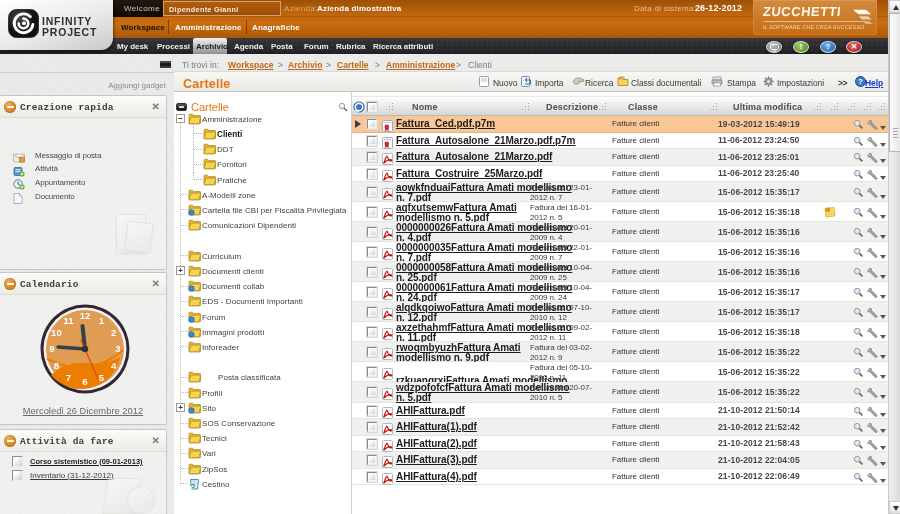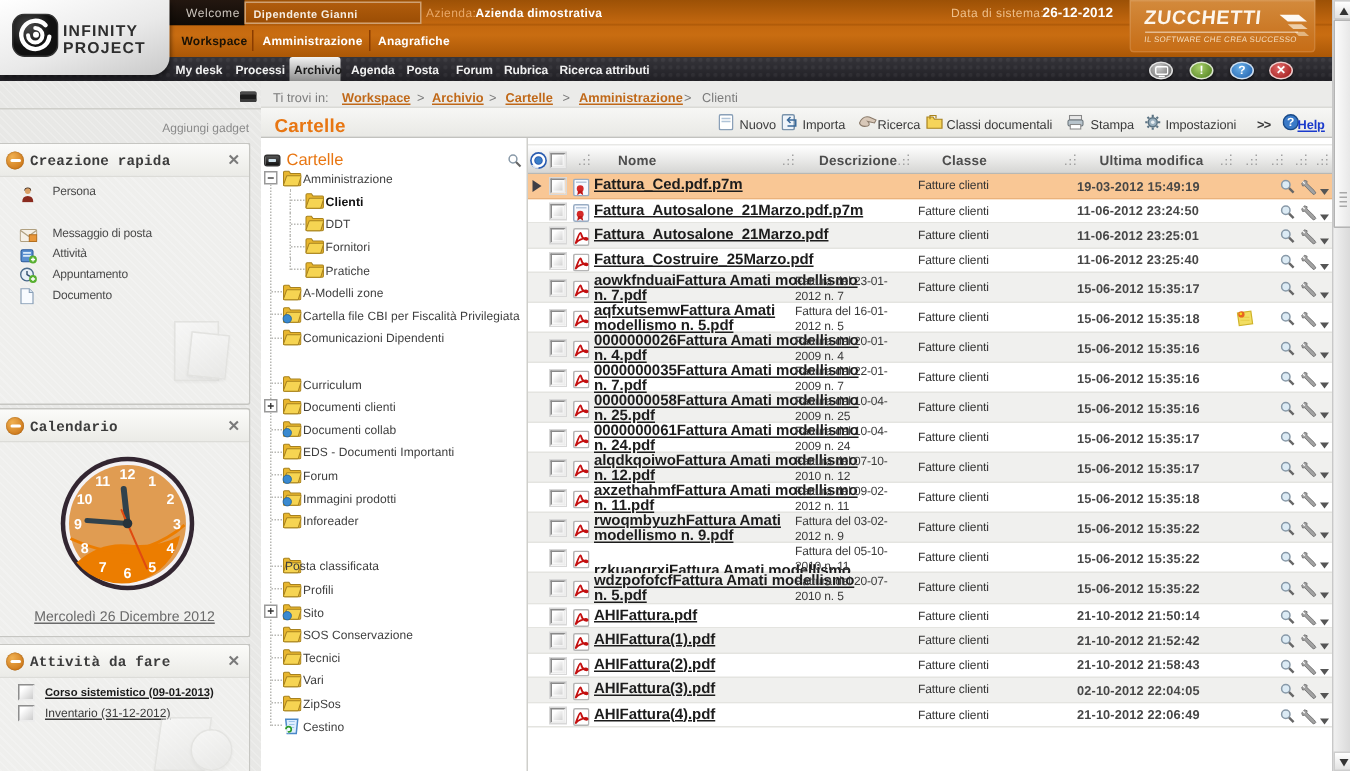--- a/index.html
+++ b/index.html
@@ -193,28 +193,20 @@
 <div id="side">
   <div id="sidetop">
         <i id="dockic"></i>
       </div>
   <span id="addgad">Aggiungi gadget</span>
   <div class="panel" id="p1">
     <div class="phead">
           <i class="ocirc"></i>
           <span class="ttl">Creazione rapida</span>
           <span class="xbt">✕</span>
-        </div>
-    <div class="qitem" style="top:25.8px">
-          <span class="qic"><svg width="11" height="11" viewBox="0 0 11 11">
-              <path d="M3.2 3.2 Q3.2 1 5.5 1 Q7.8 1 7.8 3.2 Z" fill="#3a2a1e"></path>
-              <circle cx="5.5" cy="3.4" r="1.9" fill="#d9a066"></circle>
-              <path d="M1.8 10.8 Q1.8 6.6 5.5 6.6 Q9.2 6.6 9.2 10.8 Z" fill="#8a2a1e"></path>
-            </svg></span>
-          <span class="ql">Persona</span>
         </div>
 <div class="qitem" style="top:53.1px">
           <span class="qic"><svg width="12" height="10" viewBox="0 0 12 10">
               <rect x="0.5" y="1" width="11" height="8" rx="1" fill="#f5f0e6" stroke="#b0a080" stroke-width="0.7"></rect>
               <path d="M0.5 1.5 L6 5.5 L11.5 1.5" fill="none" stroke="#b0a080" stroke-width="0.8"></path>
               <rect x="6.5" y="4.5" width="5" height="4.5" fill="#e8973a" stroke="#b06a1a" stroke-width="0.6"></rect>
             </svg></span>
           <span class="ql">Messaggio di posta</span>
         </div>
 <div class="qitem" style="top:66.8px">
@@ -502,21 +494,21 @@
             <path d="M1 10.3 L3 4.6 Q3.1 4.1 3.7 4.1 L12.2 4.1 Q12.9 4.1 12.7 4.8 L11 10.2 Q10.8 10.8 10.2 10.8 L1.8 10.8 Q1 10.8 1 10.3 Z" fill="#f6d452" stroke="#a8821e" stroke-width="0.7"></path>
           </svg>
           <span class="tlbl" style="left:28px">Inforeader</span>
         </div>
 <div class="titem" style="top:277.8px;height:15.22px">
           <i class="hline" style="left:7px;width:7px"></i>
           <svg class="tfld" style="left:14px" width="13" height="12" viewBox="0 0 13 12">
             <path d="M1 3.5 L1 2 Q1 1.2 1.8 1.2 L4.6 1.2 L5.6 2.6 L12 2.6 Q12.6 2.6 12.6 3.3 L12.6 10 Q12.6 10.8 11.8 10.8 L1.8 10.8 Q1 10.8 1 10 Z" fill="#e8b62e" stroke="#a8821e" stroke-width="0.7"></path>
             <path d="M1 10.3 L3 4.6 Q3.1 4.1 3.7 4.1 L12.2 4.1 Q12.9 4.1 12.7 4.8 L11 10.2 Q10.8 10.8 10.2 10.8 L1.8 10.8 Q1 10.8 1 10.3 Z" fill="#f6d452" stroke="#a8821e" stroke-width="0.7"></path>
           </svg>
-          <span class="tlbl" style="left:16px">Posta classificata</span>
+          <span class="tlbl" style="left:44px">Posta classificata</span>
         </div>
 <div class="titem" style="top:293.1px;height:15.22px">
           <i class="hline" style="left:7px;width:7px"></i>
           <svg class="tfld" style="left:14px" width="13" height="12" viewBox="0 0 13 12">
             <path d="M1 3.5 L1 2 Q1 1.2 1.8 1.2 L4.6 1.2 L5.6 2.6 L12 2.6 Q12.6 2.6 12.6 3.3 L12.6 10 Q12.6 10.8 11.8 10.8 L1.8 10.8 Q1 10.8 1 10 Z" fill="#e8b62e" stroke="#a8821e" stroke-width="0.7"></path>
             <path d="M1 10.3 L3 4.6 Q3.1 4.1 3.7 4.1 L12.2 4.1 Q12.9 4.1 12.7 4.8 L11 10.2 Q10.8 10.8 10.2 10.8 L1.8 10.8 Q1 10.8 1 10.3 Z" fill="#f6d452" stroke="#a8821e" stroke-width="0.7"></path>
           </svg>
           <span class="tlbl" style="left:28px">Profili</span>
         </div>
 <div class="titem" style="top:308.3px;height:15.22px">
@@ -969,21 +961,21 @@
 </div>
 <div class="trow odd" style="height:16.5px">
 <span class="cb" style="left:14.5px;top:3px"></span>
 <span class="fico" style="top:2px"><svg width="11" height="12" viewBox="0 0 11 12">
                 <rect x="0.5" y="0.5" width="10" height="11" rx="1" fill="#fff" stroke="#b5b5b5"></rect>
                 <path d="M1.8 10 C3 7 4.2 3 5 3.2 C5.9 3.5 4.8 6 8 7.6 C9.6 8.3 10 7.4 9.5 6.9 C8.8 6.2 5.6 7 3.7 8.4 C2.4 9.4 1.8 10.2 1.8 10 Z" fill="none" stroke="#c41010" stroke-width="1.2"></path>
               </svg></span>
 <div class="nm" style="top:3px">AHIFattura(3).pdf</div>
 <div class="dsc" style="top:3px"></div>
 <div class="clz">Fatture clienti</div>
-<div class="dt">02-10-2012 22:04:05</div>
+<div class="dt">21-10-2012 22:04:05</div>
 <svg class="ricon" style="left:501px;top:3px" width="11" height="11" viewBox="0 0 11 11">
               <circle cx="4.2" cy="4.2" r="2.8" fill="#dcebf5" stroke="#8899a8" stroke-width="1"></circle>
               <line x1="6.4" y1="6.4" x2="9.4" y2="9.4" stroke="#666" stroke-width="1.6"></line>
             </svg>
 <svg class="ricon" style="left:515px;top:3px" width="11" height="11" viewBox="0 0 11 11">
               <path d="M0.8 3.4 L2.6 1.2 L4.4 1.8 L4.2 3.2 L9.2 8 L10.2 9.6 L9 10.8 L7.6 9.8 L2.8 4.8 L1.4 5 Z" fill="#a2a2a2" stroke="#707070" stroke-width="0.6"></path>
               <path d="M1.4 2 L2.8 3.4" stroke="#fff" stroke-width="0.8"></path>
             </svg>
 <i class="drop" style="top:10px"></i>
 </div>

